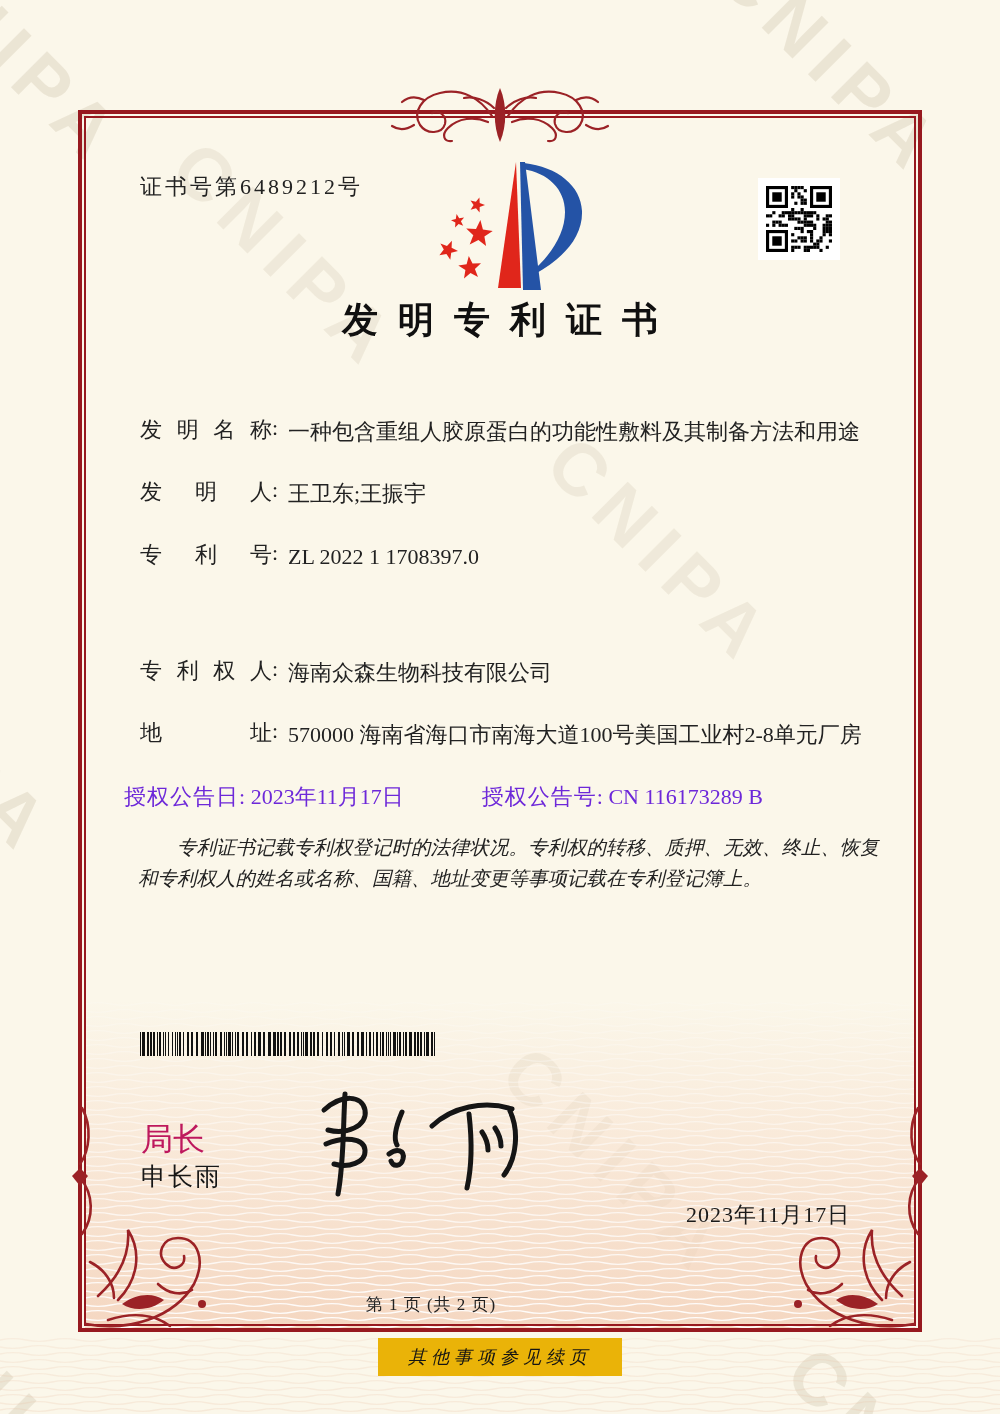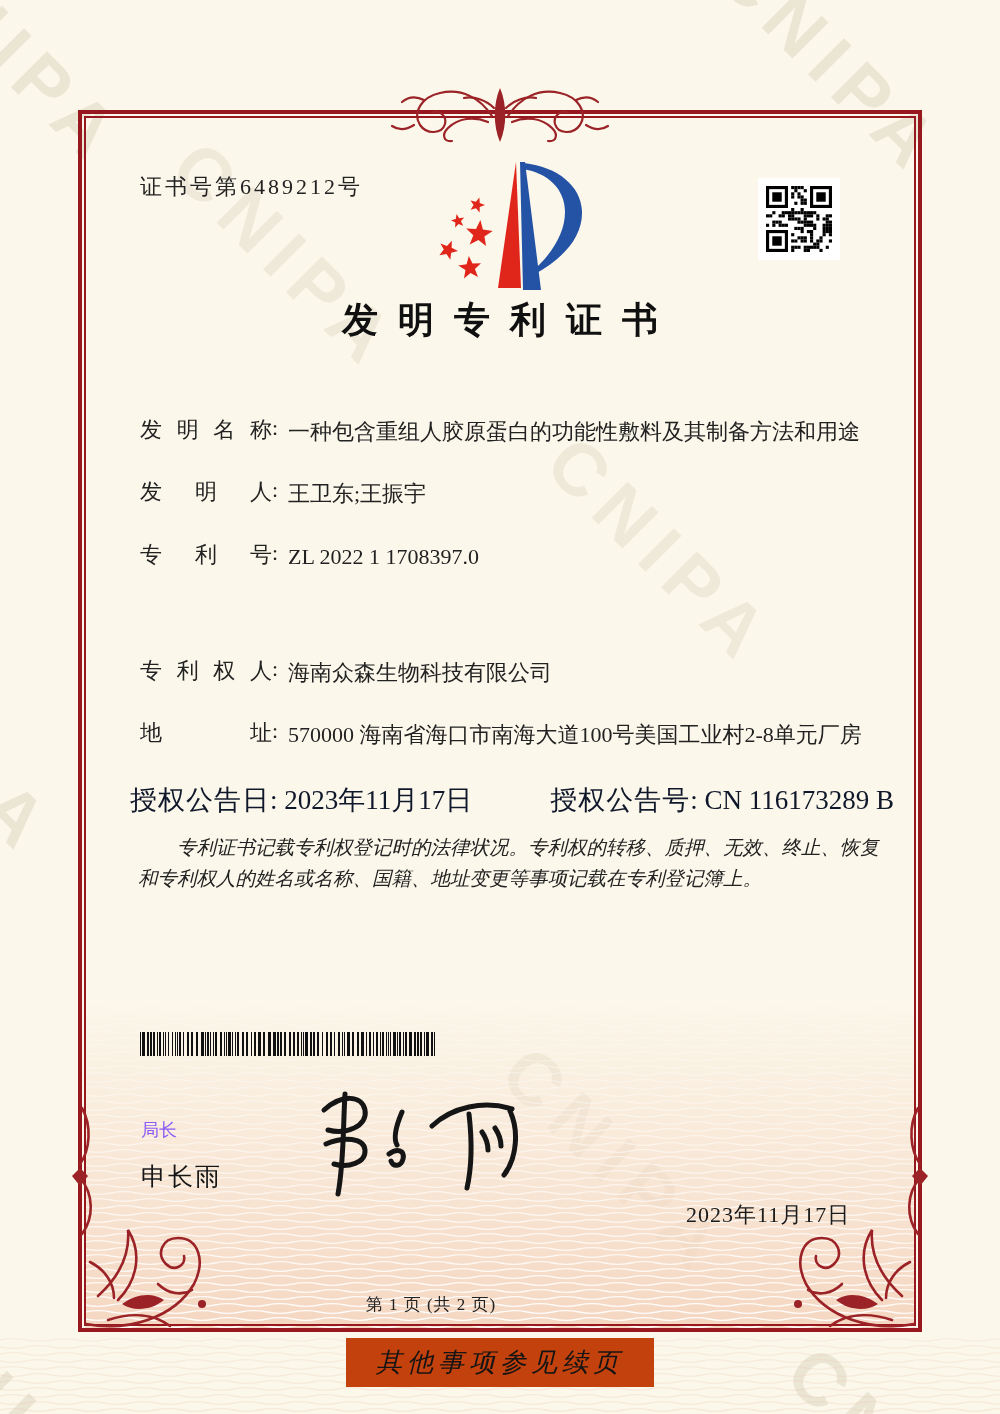--- a/index.html
+++ b/index.html
@@ -51,52 +51,52 @@
     letter-spacing:20px; text-indent:20px;
   }
   
   .row{position:absolute; left:140px; font-size:22px; color:#222; width:760px;}
   .row .lbl{
     display:inline-block; width:132px; vertical-align:top;
     text-align:justify; text-align-last:justify;
   }
   .row .colon{display:inline-block; width:16px; vertical-align:top;}
   .row .val{display:inline-block; width:600px; vertical-align:top; line-height:33px;}
-  .grant-row{position:absolute; left:130px; top:782px; font-size:27px; color:#0f172a; white-space:nowrap;}
+  .grant-row{position:absolute; left:124px; top:782px; font-size:22px; color:#6d28d9; white-space:nowrap;}
   .grant-row .lbl2{letter-spacing:1px;}
   .grant-row .sep{display:inline-block; width:78px;}
   
   .law{
     position:absolute; left:138px; top:832px; width:760px;
     font-size:19.5px; line-height:31px; color:#222;
     font-style:italic;
   }
   .law p{margin:0 0 9px 0; text-indent:2em;}
   
   .barcode{position:absolute; left:140px; top:1032px; width:300px; height:24px;}
   .chief-title{
     position:absolute; left:141px; top:1118px;
     font-family:"Liberation Sans","DejaVu Sans",sans-serif;
-    font-size:18px; color:#8b5cf6;
+    font-size:32px; color:#be185d;
   }
   .chief-name{
     position:absolute; left:141px; top:1160px;
     font-family:"Liberation Sans","DejaVu Sans",sans-serif;
     font-size:25px; color:#161616; letter-spacing:2px;
   }
   .signature{position:absolute; left:286px; top:1082px; width:250px; height:118px;}
   .sign-date{position:absolute; left:686px; top:1200px; font-size:22px; color:#1a1a1a; letter-spacing:1px;}
   .page-info{
     position:absolute; left:0; top:1293px; width:862px; text-align:center;
     font-size:17px; color:#222; letter-spacing:1px;
   }
   .footer-note{
     position:absolute; left:500px; top:1338px; transform:translateX(-50%);
-    background:#c2410c; padding:7px 30px;
-    font-size:26px; letter-spacing:5px; color:#141414; font-style:italic;
+    background:#eab308; padding:7px 30px;
+    font-size:18px; letter-spacing:5px; color:#141414; font-style:italic;
   }
   
   .orn{position:absolute; pointer-events:none;}
 </style>
 </head>
 <body>
 
 <div class="page">
 
   <div class="wm" style="left:-60px; top:-80px;">CNIPA</div>

